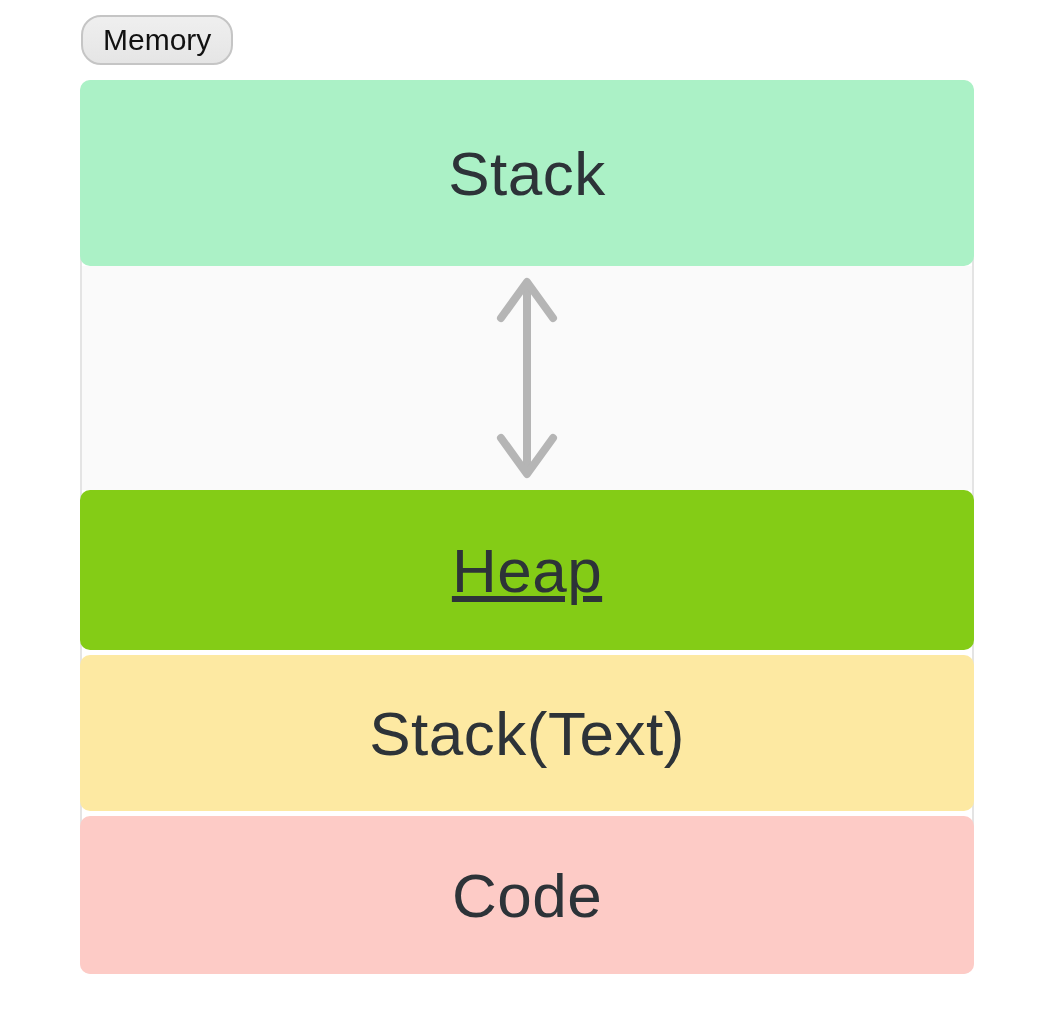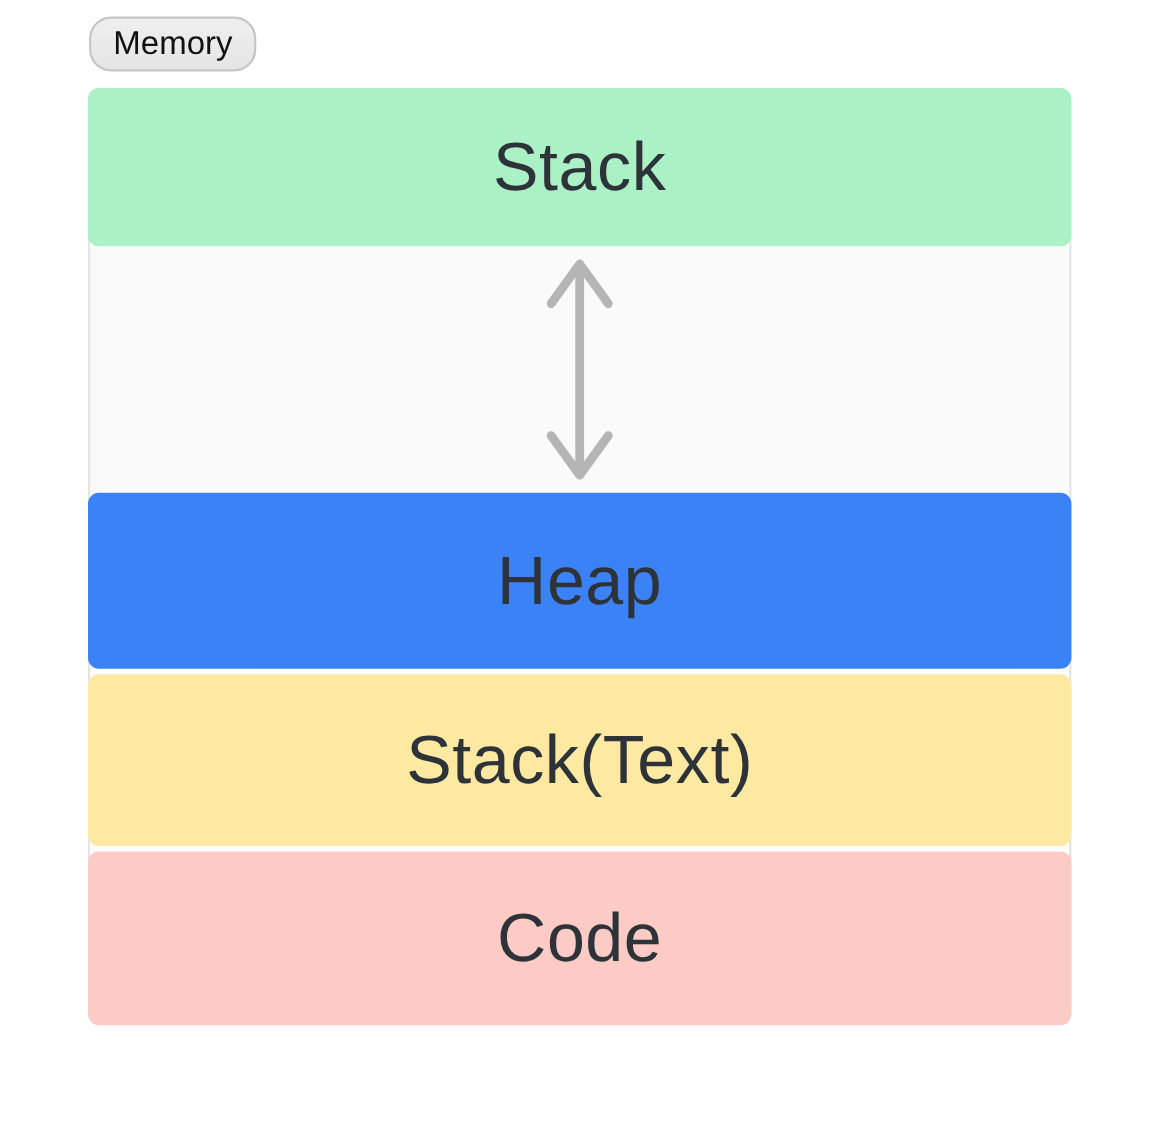--- a/index.html
+++ b/index.html
@@ -52,21 +52,21 @@
     border-radius: 10px;
     display: flex;
     align-items: center;
     justify-content: center;
     font-size: 62px;
     color: #2d3338;
     letter-spacing: 0.5px;
   }
   .section.first { margin-top: -2px; }
   .section.last  { margin-bottom: -2px; }
-  .h-stack { height: 144px; }
+  .h-stack { height: 186px; }
   .h-heap  { height: 160px; }
   .h-data  { height: 156px; }
   .h-code  { height: 158px; }
   .spacer {
     height: 224px;
     background: #fafafa;
     display: flex;
     align-items: center;
     justify-content: center;
   }
@@ -89,21 +89,21 @@
     </div>
 
     <div class="spacer">
       <svg class="arrow-svg" width="64" height="204" viewBox="0 0 64 204" fill="none" stroke-width="8" stroke-linecap="round" stroke-linejoin="round" style="stroke: rgb(181, 181, 181);">
         <line x1="32" y1="8" x2="32" y2="196"></line>
         <polyline points="6,42 32,6 58,42"></polyline>
         <polyline points="6,162 32,198 58,162"></polyline>
       </svg>
     </div>
 
-    <div class="section h-heap" style="background-color: #3b82f6;">
+    <div class="section h-heap" style="background-color: #84cc16; text-decoration: underline;">
       <span>Heap</span>
     </div>
 
     <div class="gap-sm"></div>
 
     <div class="section h-data" style="background-color: rgb(253, 233, 162);">
       <span>Stack(Text)</span>
     </div>
 
     <div class="gap-sm"></div>

